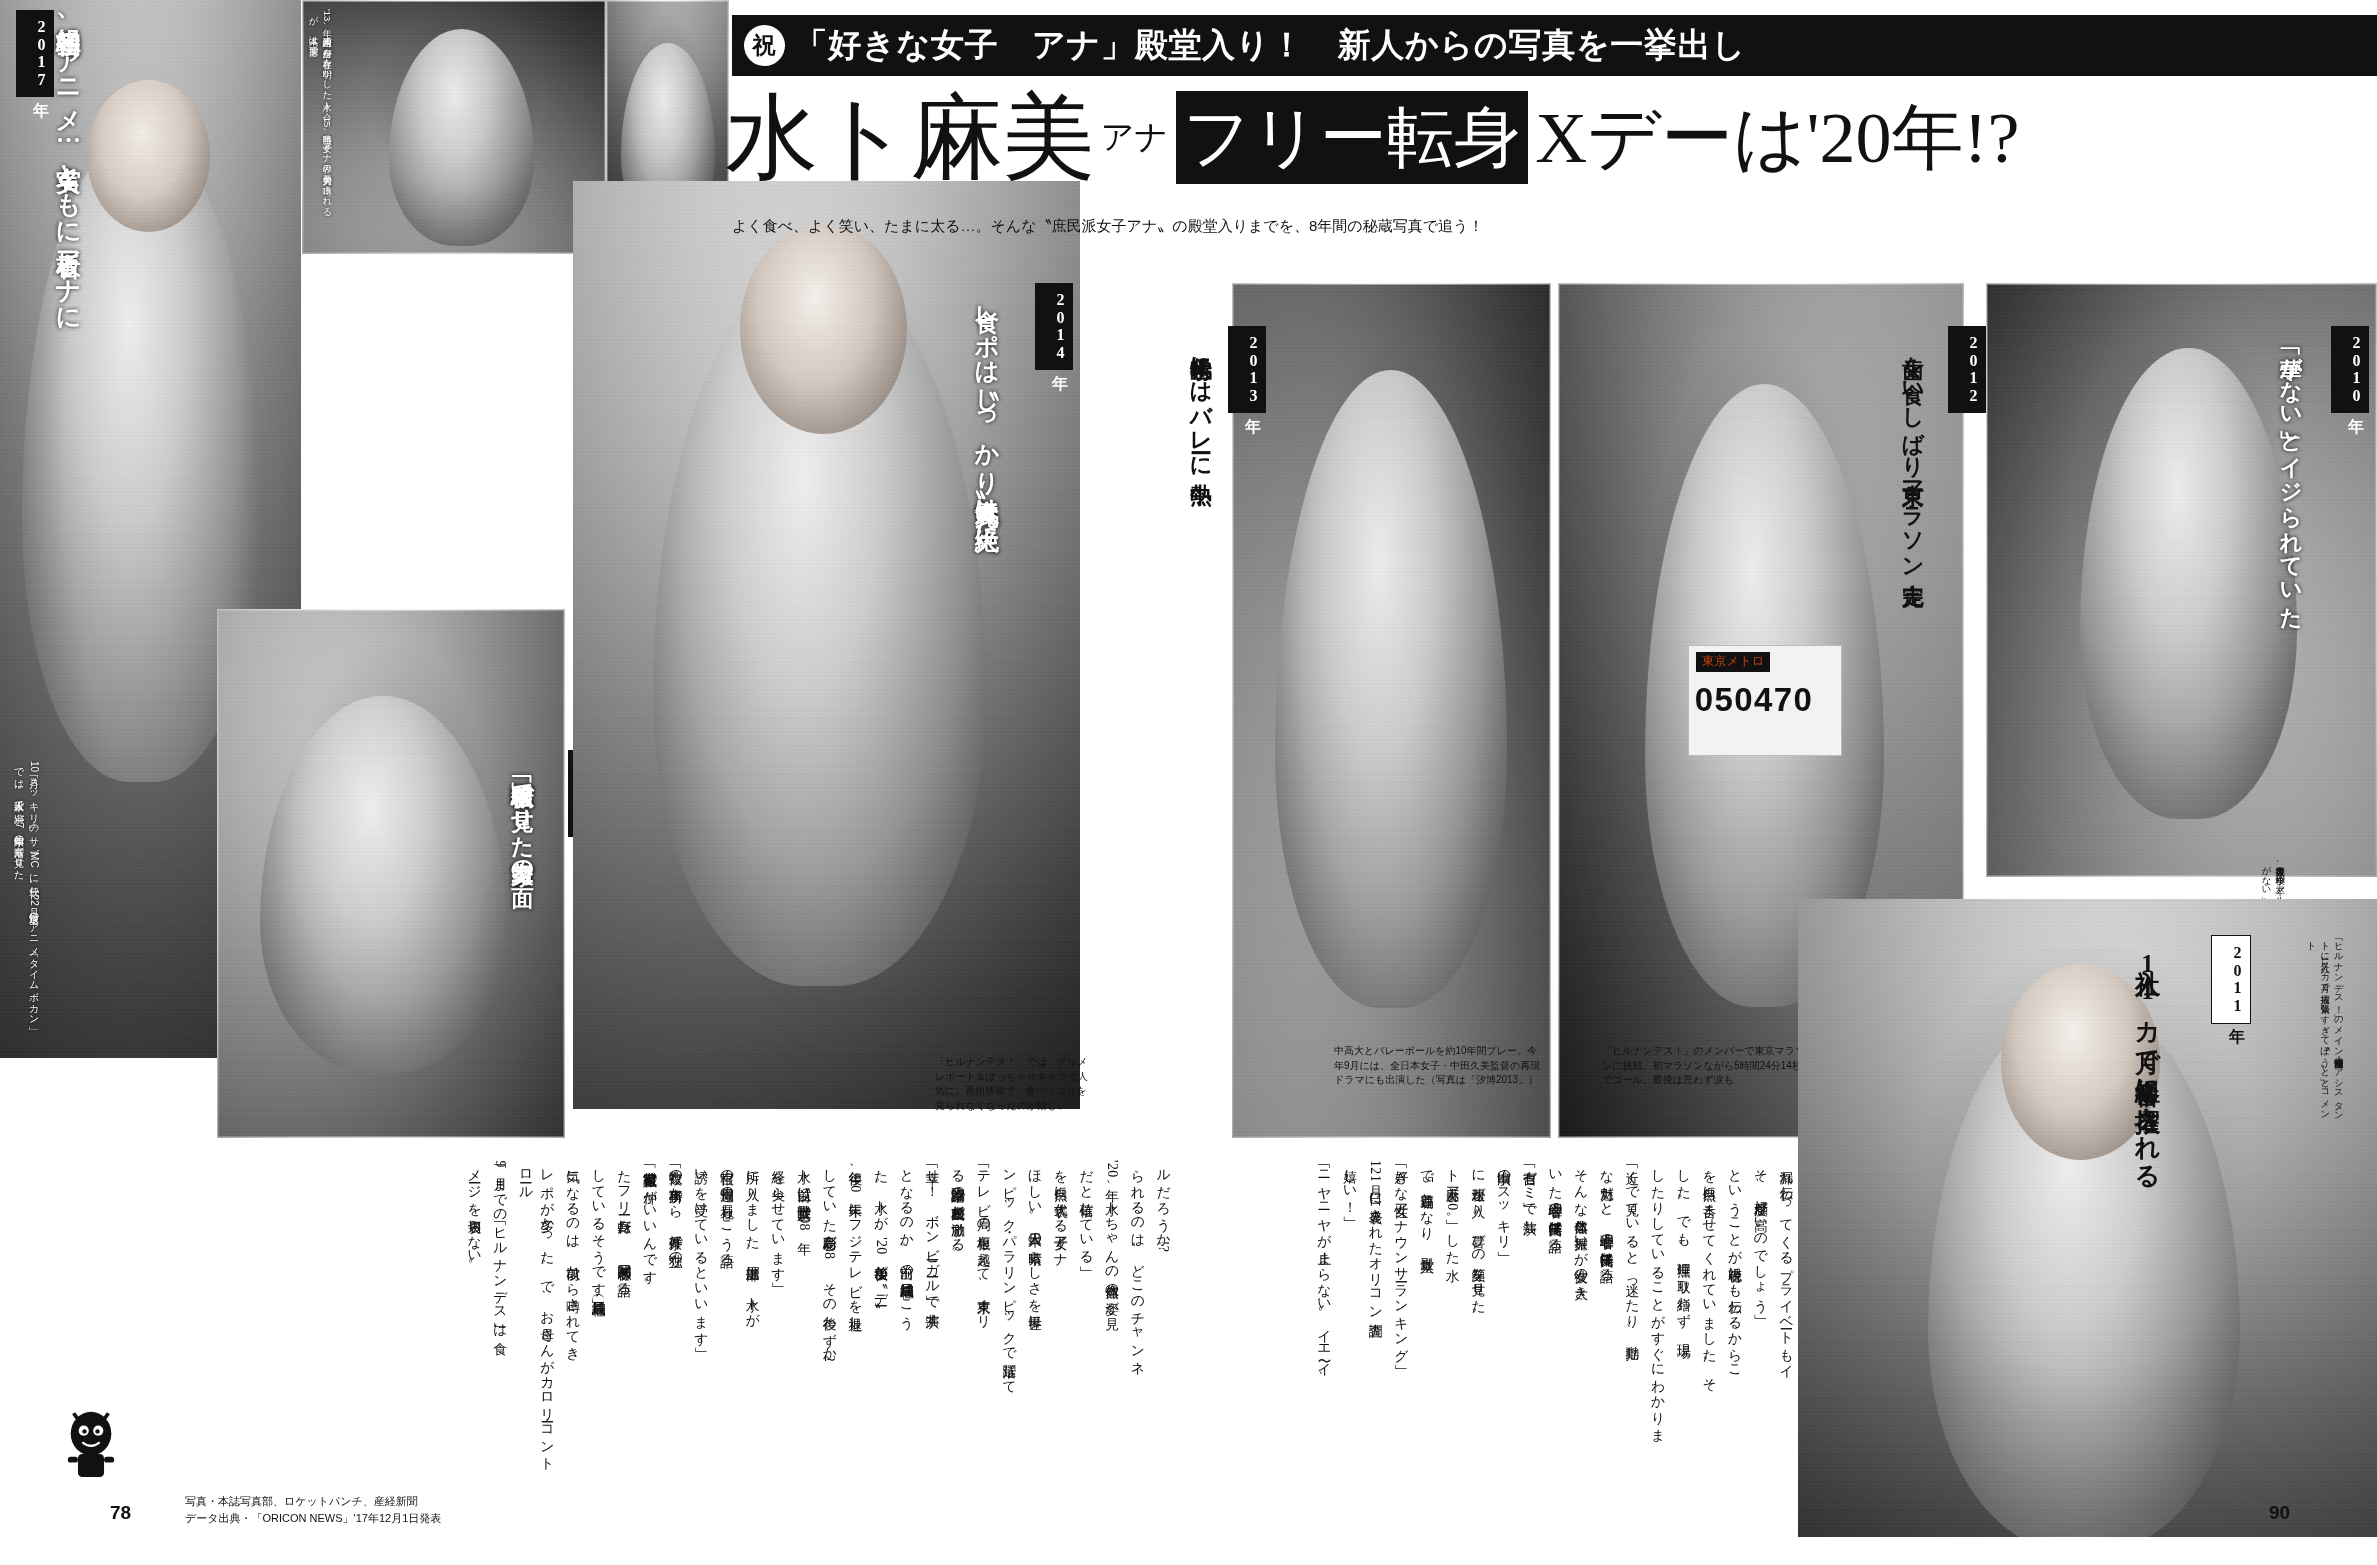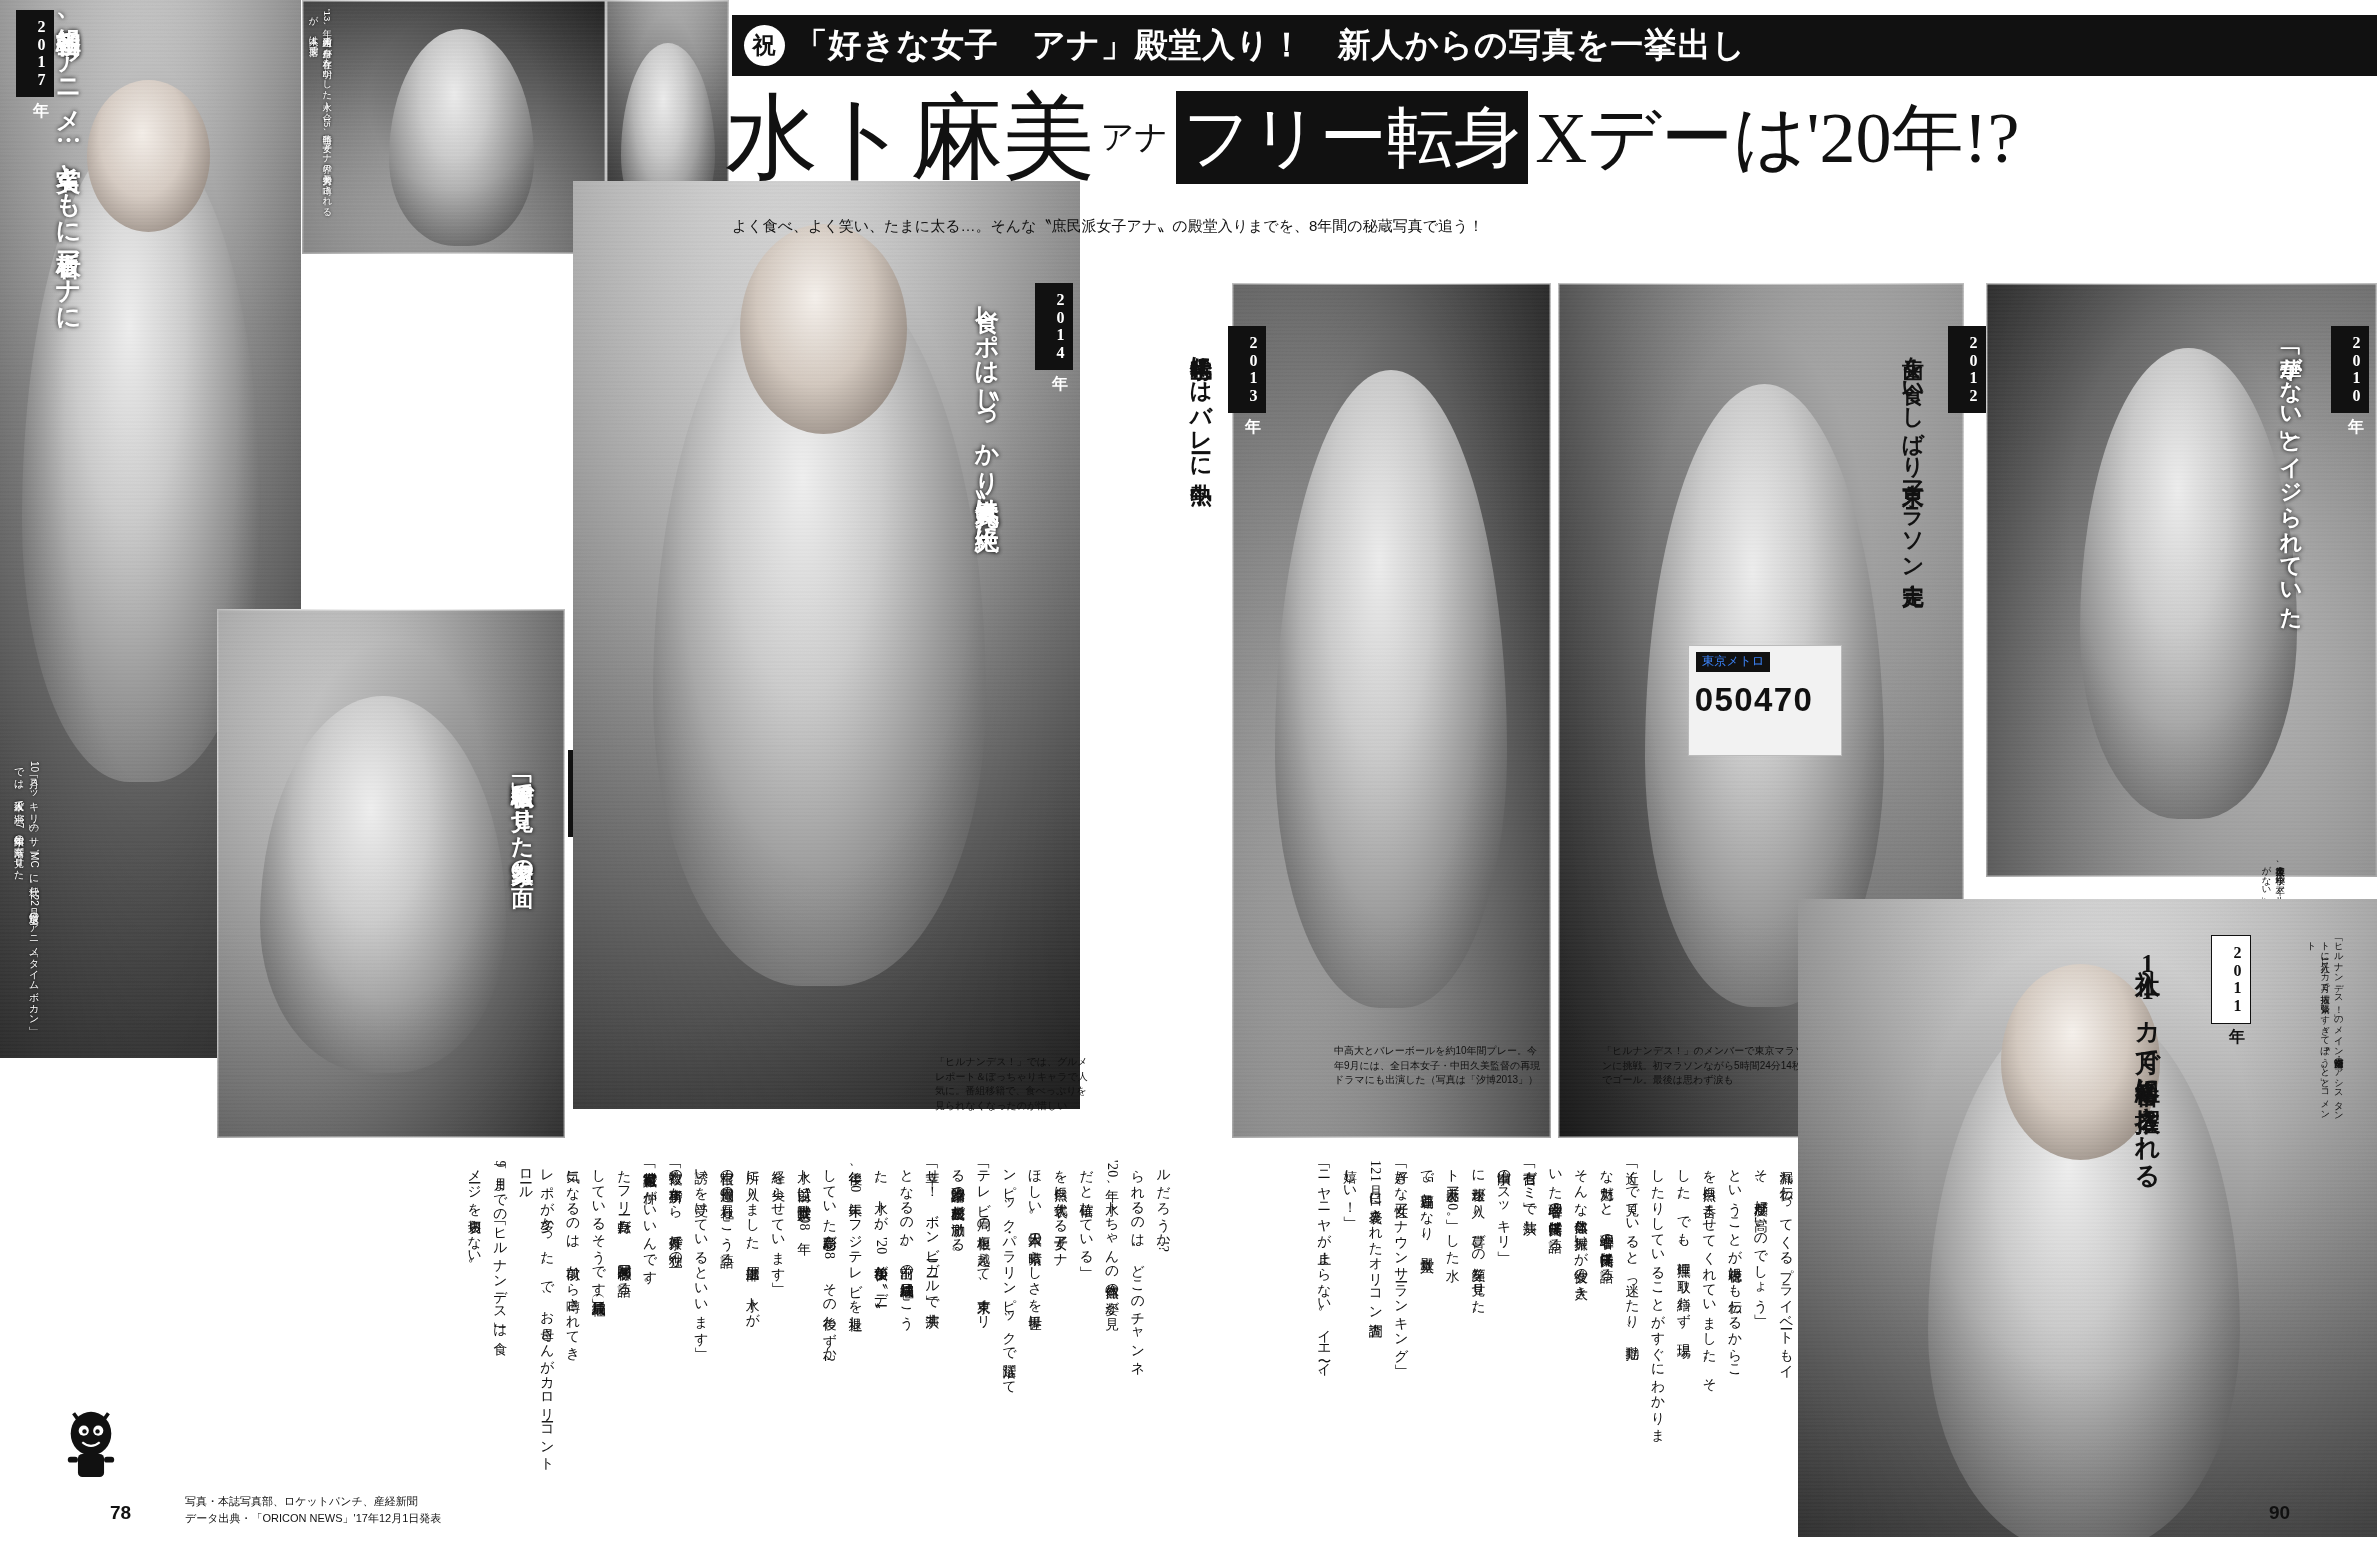--- a/index.html
+++ b/index.html
@@ -205,21 +205,21 @@
   </div>
   <div class="cap black" style="left:1334px;top:1044px;width:210px;font-size:10px;line-height:1.45;">
     <span>中高大とバレーボールを約10年間プレー。今年9月には、全日本女子・中田久美監督の再現ドラマにも出演した（写真は「汐博2013」）</span>
   </div>
 
   <div class="photo p-g" style="left:1558px;top:283px;width:406px;height:855px;">
     <div class="figure-silhouette" style="left:87px;top:101px;width:239px;height:623px;"></div>
     <div class="vignette"></div>
       <div class="grain"></div>
     <div class="abs" style="left:130px;top:362px;width:152px;height:109px;background:#f2f2f2;color:#111;border:1.4px solid #bbb;">
-      <div class="abs" style="left:7.2px;top:5.8px;font-size:12.3px;background:#111;color:#3b82f6;padding:1.4px 5.8px;">
+      <div class="abs" style="left:7.2px;top:5.8px;font-size:12.3px;background:#111;color:#c2410c;padding:1.4px 5.8px;">
         <span>東京メトロ</span>
       </div>
       <div class="abs" style="left:5.8px;top:35px;font-size:33px;font-weight:bold;letter-spacing:1.4px;">
         <span>050470</span>
       </div>
     </div>
   </div>
   <div class="yearbox" style="left:1948px;top:326px;width:32px;height:75px;font-size:16px;">
     <span>2012年</span>
   </div>

